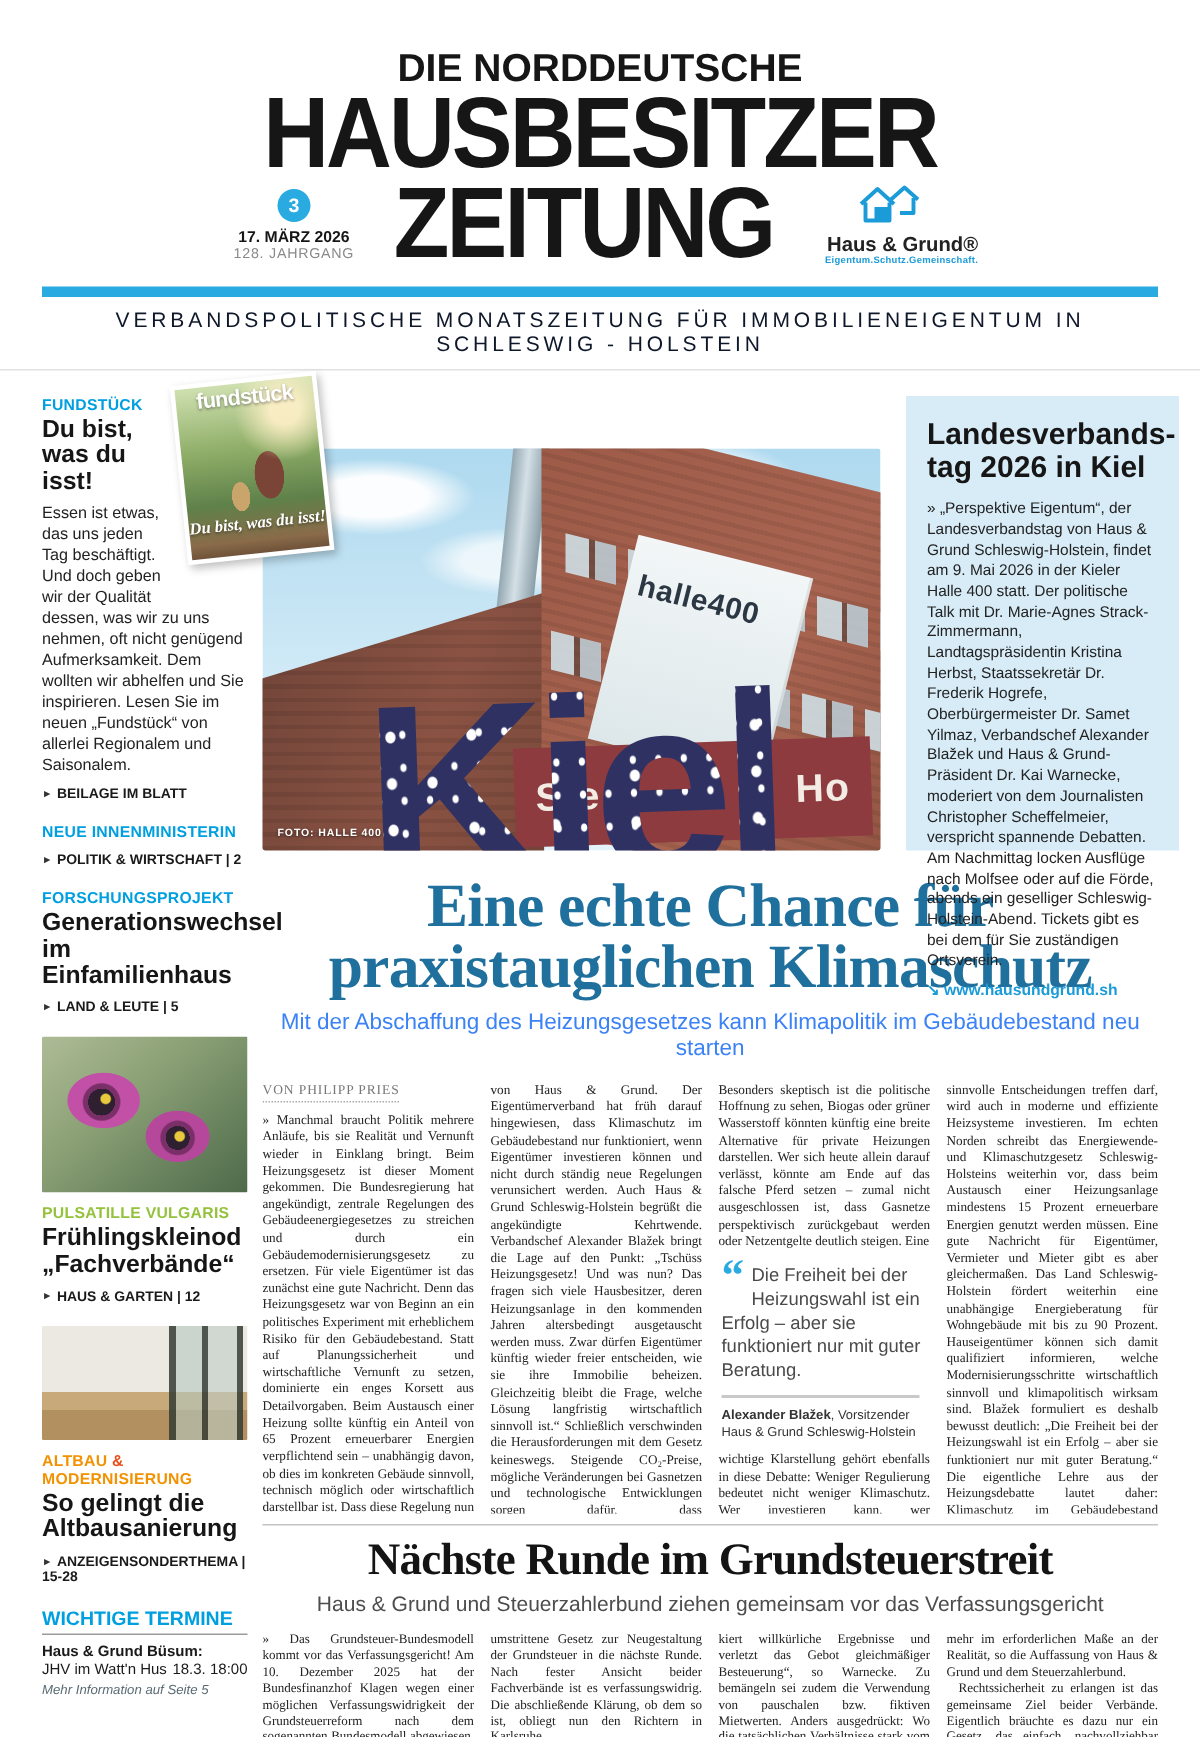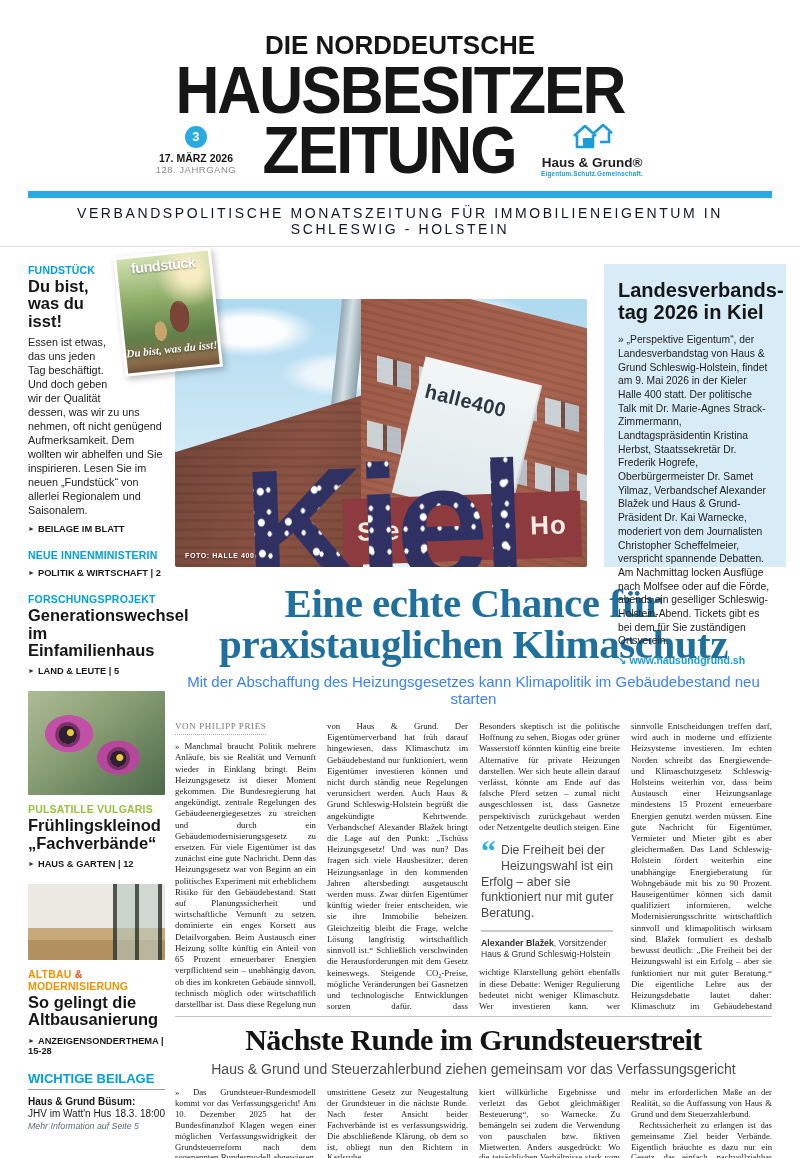--- a/index.html
+++ b/index.html
@@ -9,21 +9,21 @@
   
   header{padding-top:30px;}
   .mh-top{text-align:center;font-weight:700;font-size:26px;letter-spacing:0px;color:#161616;}
   .mh-line1{text-align:center;font-weight:700;font-size:62px;letter-spacing:-2px;line-height:.92;color:#161616;transform:scale(.98,1.08);}
   .mh-row{display:flex;justify-content:center;align-items:flex-end;margin-top:2px;}
   .issue-block{width:96px;text-align:center;margin-right:16px;padding-bottom:2px;}
   .issue-circle{width:22px;height:22px;border-radius:50%;background:#29abe2;color:#fff;font-weight:700;font-size:13px;line-height:22px;text-align:center;margin:0 auto 4px;}
   .issue-date{font-weight:700;font-size:10.5px;color:#161616;}
   .issue-vol{font-size:9.5px;color:#8a8a8a;letter-spacing:.5px;}
   .mh-line2{font-weight:700;font-size:62px;letter-spacing:-2px;line-height:.85;color:#161616;transform:scale(.98,1.08);}
-  .logo{width:120px;margin-left:14px;text-align:center;padding-bottom:0;}
+  .logo{width:120px;margin-left:14px;text-align:right;padding-bottom:0;}
   .logo svg{display:block;margin:0 auto 1px;}
   .logo-name{font-weight:700;font-size:13.5px;color:#222;}
   .logo-tag{font-weight:700;font-size:6.3px;color:#1b9cd8;letter-spacing:.2px;}
   .blue-bar{height:7px;background:#29abe2;margin:14px 28px 0;}
   .subtitle{text-align:center;font-size:14px;letter-spacing:2.6px;color:#0f172a;margin:7px 28px 0;}
   .header-rule{border-top:1px solid #e2e2e2;margin:9px 0 0;}
 
   
   .content{display:flex;padding:0 28px;gap:10px;margin-top:17px;}
   aside.sidebar{width:137px;flex:none;}
@@ -196,21 +196,21 @@
 
       <section class="sb-sec">
         <div class="sb-img img-interior"></div>
         <div style="height:8px"></div>
         <div class="kicker orange"><span>ALTBAU </span><span class="amp">&amp;</span><span> MODERNISIERUNG</span></div>
         <div class="sb-head">So gelingt die Alt­bausanierung</div>
         <div class="sb-link"><span class="tri">►</span><span>ANZEIGENSONDERTHEMA | 15-28</span></div>
       </section>
 
       <section class="sb-sec">
-        <div class="list-head">WICHTIGE BEILAGE</div>
+        <div class="list-head">WICHTIGE TERMINE</div>
         <div class="event">
           <div class="ev-club">Haus &amp; Grund Büsum:</div>
           <div class="ev-row">
               <span>JHV im Watt'n Hus</span>
               <span>18.3.  18:00</span>
             </div>
           <div class="ev-info">Mehr Information auf Seite 5</div>
         </div>
 
       </section>

